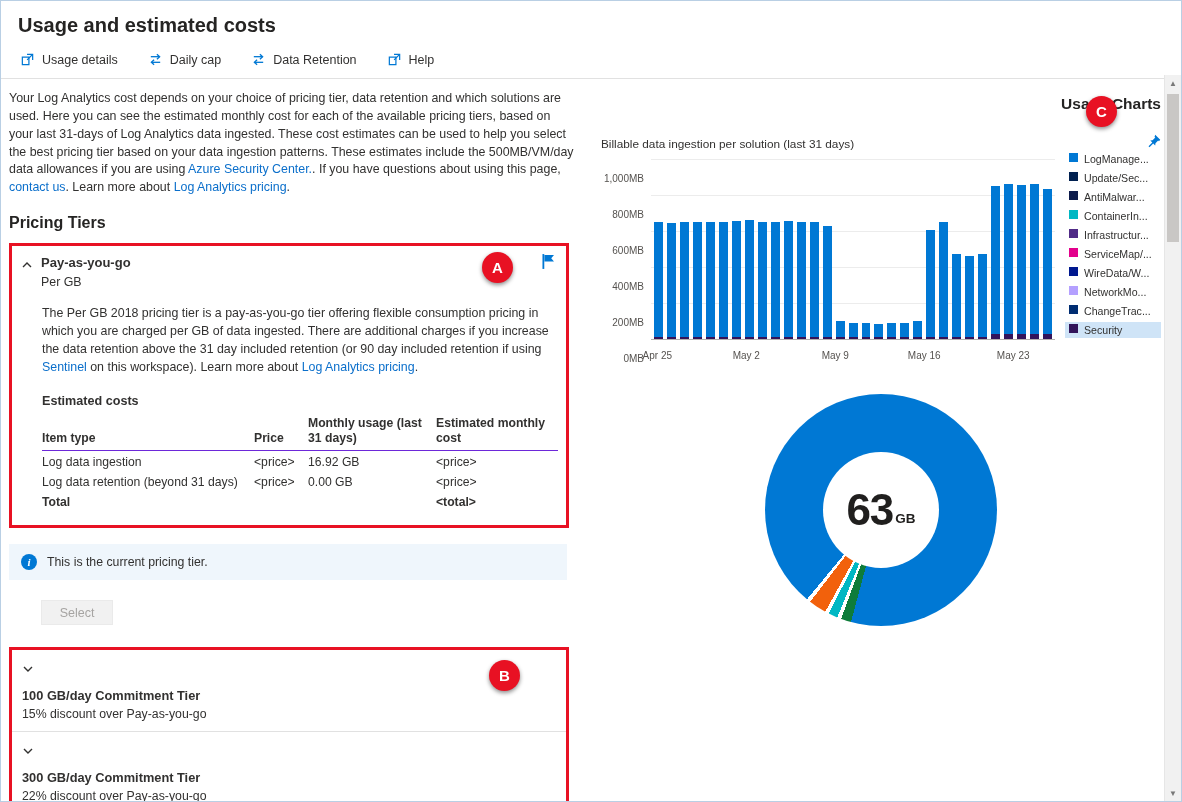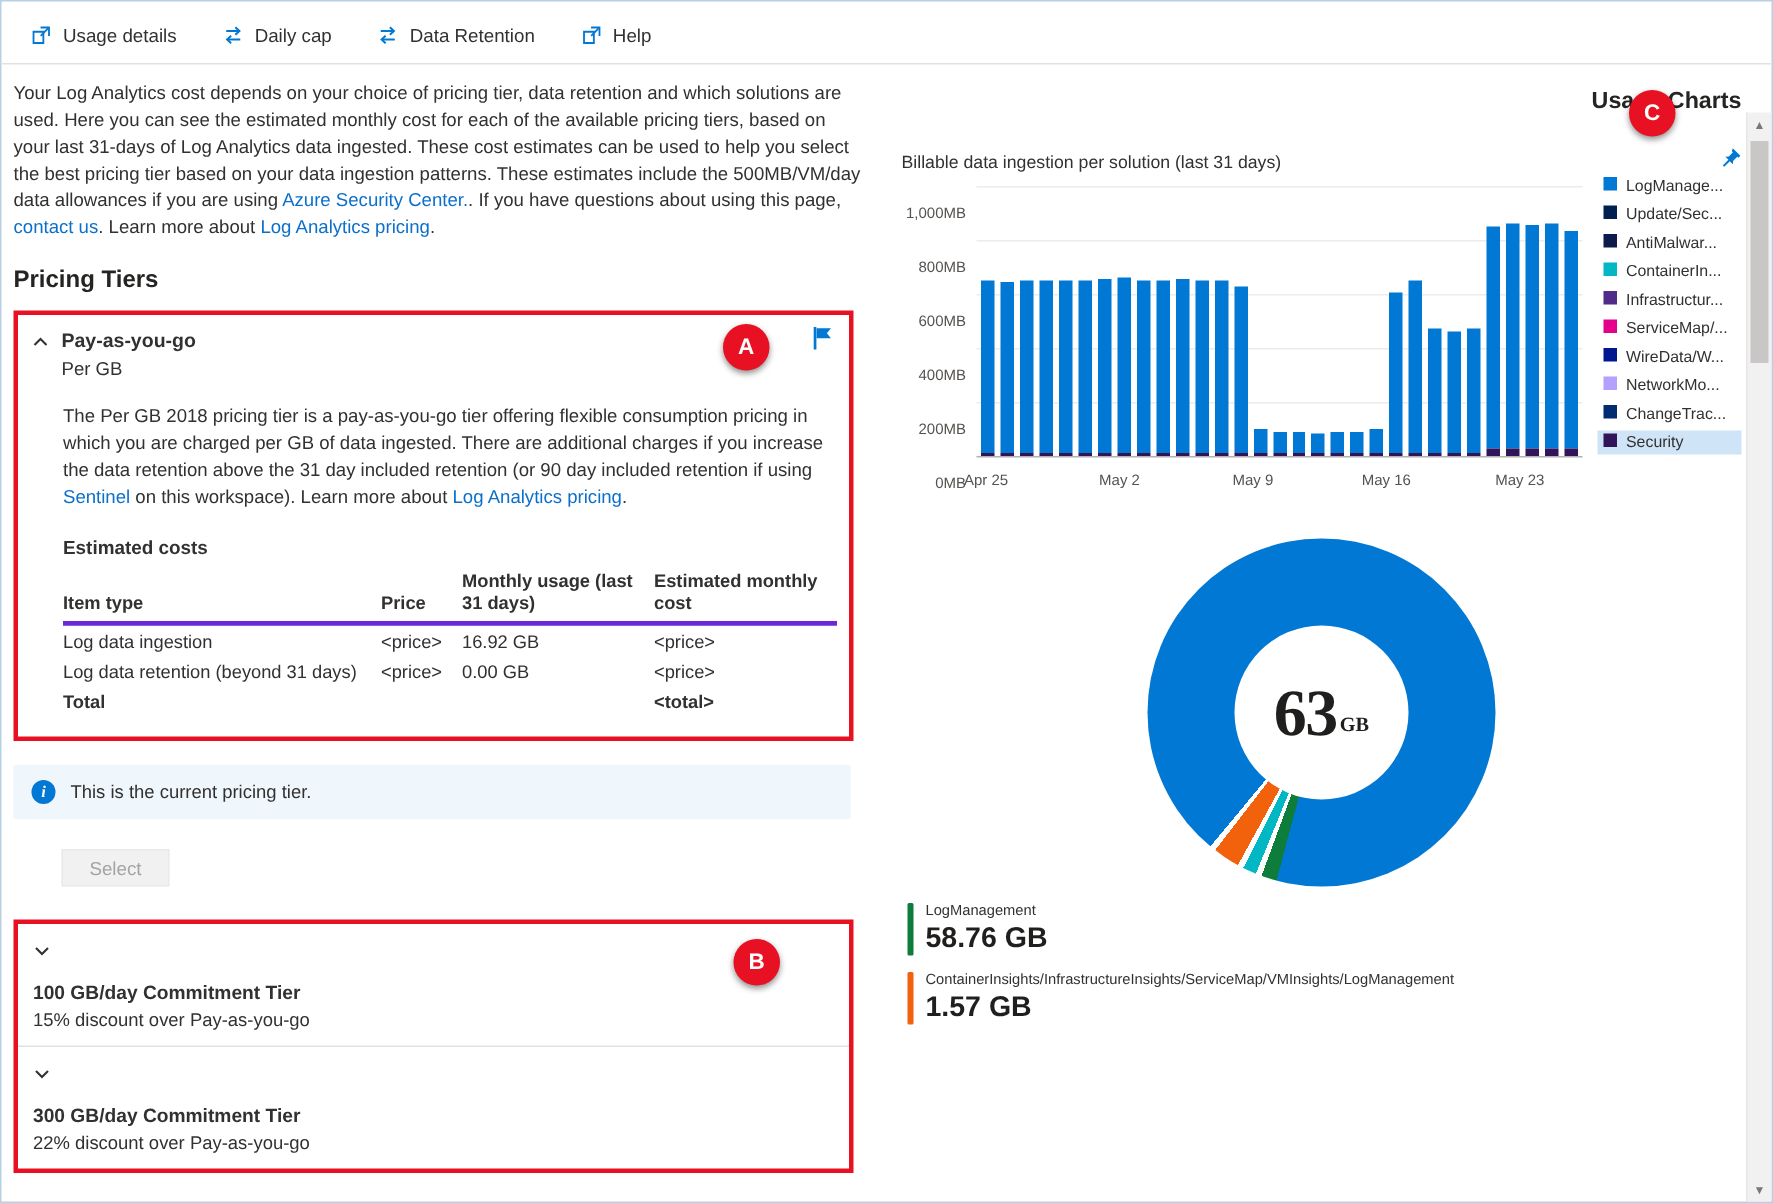--- a/index.html
+++ b/index.html
@@ -27,21 +27,21 @@
   
   .payg-card { position:relative; width:560px; border:3px solid #e81123; padding:9px 12px 14px 9px; background:#fff; }
   .tier-head { display:flex; gap:8px; }
   .chev { margin-top:2px; cursor:pointer; }
   .tier-title { font-size:13px; font-weight:700; }
   .tier-sub { font-size:12.4px; margin-top:5px; }
   .flag { position:absolute; top:7px; right:9px; cursor:default; }
   .tier-desc { font-size:12.4px; line-height:1.46; margin:15px 0 0 21px; width:508px; }
   .est-label { font-size:12.6px; font-weight:700; margin:17px 0 4px 21px; }
   table.costs { margin-left:21px; width:516px; border-collapse:collapse; font-size:12.2px; table-layout:fixed; }
-  table.costs th { text-align:left; font-weight:700; padding:4px 4px 4px 0; border-bottom:3px solid #6d28d9; vertical-align:bottom; line-height:1.25; }
+  table.costs th { text-align:left; font-weight:700; padding:4px 4px 4px 0; border-bottom:1px solid #6d28d9; vertical-align:bottom; line-height:1.25; }
   table.costs td { padding:4px 4px 2px 0; vertical-align:top; }
   .col-item { width:212px; } .col-price { width:54px; } .col-usage { width:128px; } .col-cost { width:122px; }
   .total-row td { font-weight:700; padding-top:5px; }
 
   .info-bar { display:flex; align-items:center; gap:10px; background:#eff6fc; width:558px; min-height:36px; padding:8px 12px; margin-top:16px; font-size:12.3px; }
   .info-icon { flex:none; width:16px; height:16px; border-radius:50%; background:#0078d4; color:#fff; display:flex; align-items:center; justify-content:center; font-size:11px; font-weight:700; font-family:"Liberation Serif", serif; font-style:italic; }
 
   .select-btn { display:block; margin:20px 0 0 32px; width:72px; height:25px; background:#f1f1f1; border:1px solid #eaeaea; color:#a6a4a2; font-size:12.5px; font-family:inherit; cursor:default; }
 
   
@@ -71,41 +71,42 @@
   .bars { position:absolute; inset:0; display:flex; align-items:flex-end; gap:4px; padding:0 3px; }
   .bar { flex:1; display:flex; flex-direction:column; justify-content:flex-end; }
   .legend-col { flex:none; width:106px; padding-left:10px; margin-top:-8px; }
   .leg-item { display:flex; align-items:flex-start; gap:6px; font-size:10.6px; padding:2px 4px; margin-bottom:3px; cursor:pointer; white-space:nowrap; }
   .leg-item.selected { background:#cfe4f7; }
   .chip { flex:none; width:9px; height:9px; }
   .x-axis { position:relative; height:26px; margin-left:50px; margin-right:116px; }
   .xtick { position:absolute; top:9px; transform:translateX(-50%); font-size:10px; color:#55524f; white-space:nowrap; }
 
   .donut-title-row { margin-top:52px; }
-  .donut-wrap { position:relative; width:232px; height:232px; border-radius:50%; margin:27px auto 0 auto;font-family:Liberation Serif, serif; }
+  .donut-wrap { position:relative; width:232px; height:232px; border-radius:50%; margin:27px auto 0 auto; }
   .hole { position:absolute; inset:58px; background:#fff; border-radius:50%; display:flex; align-items:center; justify-content:center; }
   .hole .big { font-size:44px; font-weight:600; color:#201f1e; letter-spacing:-1px; }
   .hole .unit { font-size:13.5px; font-weight:700; color:#201f1e; margin-left:2px; padding-top:16px; }
   .donut-legend { margin-top:10px; padding-left:4px; }
   .dleg-item { display:flex; gap:8px; margin-top:11px; }
   .dleg-bar { flex:none; width:4px; border-radius:1px; }
   .dleg-label { font-size:9.8px; color:#323130; }
   .dleg-value { font-size:19px; font-weight:600; color:#201f1e; margin-top:2px; }
 
   
   .scrollbar { position:absolute; top:74px; right:0; bottom:0; width:17px; background:#f1f1f1; border-left:1px solid #e6e6e6; }
   .sb-btn { height:16px; display:flex; align-items:center; justify-content:center; font-size:8px; color:#787878; cursor:pointer; }
   .sb-btn.down { position:absolute; left:0; right:0; bottom:0; }
   .sb-thumb { position:absolute; left:2px; right:2px; top:19px; height:148px; background:#c9c7c5; cursor:grab; }
 </style>
 </head>
 <body>
 
 <div class="app">
 
+  <div class="page-title">Usage and estimated costs</div>
 
   <div class="toolbar">
     <div class="tb-item">
       <span>
         <svg width="15" height="15" viewBox="0 0 16 16">
             <path d="M2.5 5.5h7v8h-7z" fill="none" stroke="#0078d4" stroke-width="1.3"></path>
             <path d="M7.5 2.5h6v6" fill="none" stroke="#0078d4" stroke-width="1.3"></path>
             <path d="M13.2 2.8L7.6 8.4" stroke="#0078d4" stroke-width="1.3"></path>
           </svg>
       </span>
@@ -452,37 +453,20 @@
         </div>
 
 
       <div class="donut-wrap" style="background: conic-gradient(from 195deg, rgb(14, 124, 58) 0deg, rgb(14, 124, 58) 5.14286deg, rgb(255, 255, 255) 5.14286deg, rgb(255, 255, 255) 7.14286deg, rgb(0, 183, 195) 7.14286deg, rgb(0, 183, 195) 11.7143deg, rgb(255, 255, 255) 11.7143deg, rgb(255, 255, 255) 13.7143deg, rgb(242, 97, 12) 13.7143deg, rgb(242, 97, 12) 22.6857deg, rgb(255, 255, 255) 22.6857deg, rgb(255, 255, 255) 24.6857deg, rgb(0, 120, 212) 24.6857deg, rgb(0, 120, 212) 360deg);">
         <div class="hole">
           <span class="big">63</span>
           <span class="unit">GB</span>
         </div>
       </div>
 
-      <div class="donut-legend">
-
-      <div class="dleg-item">
-            <span class="dleg-bar" style="background: rgb(14, 124, 58);"></span>
-            <div>
-              <div class="dleg-label">LogManagement</div>
-              <div class="dleg-value">58.76 GB</div>
-            </div>
-          </div>
-          <div class="dleg-item">
-            <span class="dleg-bar" style="background: rgb(242, 97, 12);"></span>
-            <div>
-              <div class="dleg-label">ContainerInsights/InfrastructureInsights/ServiceMap/VMInsights/LogManagement</div>
-              <div class="dleg-value">1.57 GB</div>
-            </div>
-          </div>
-        </div>
     </div>
   </div>
 
   <div class="scrollbar">
     <div class="sb-btn up">▲</div>
     <div class="sb-thumb"></div>
     <div class="sb-btn down">▼</div>
   </div>
 
 </div>

